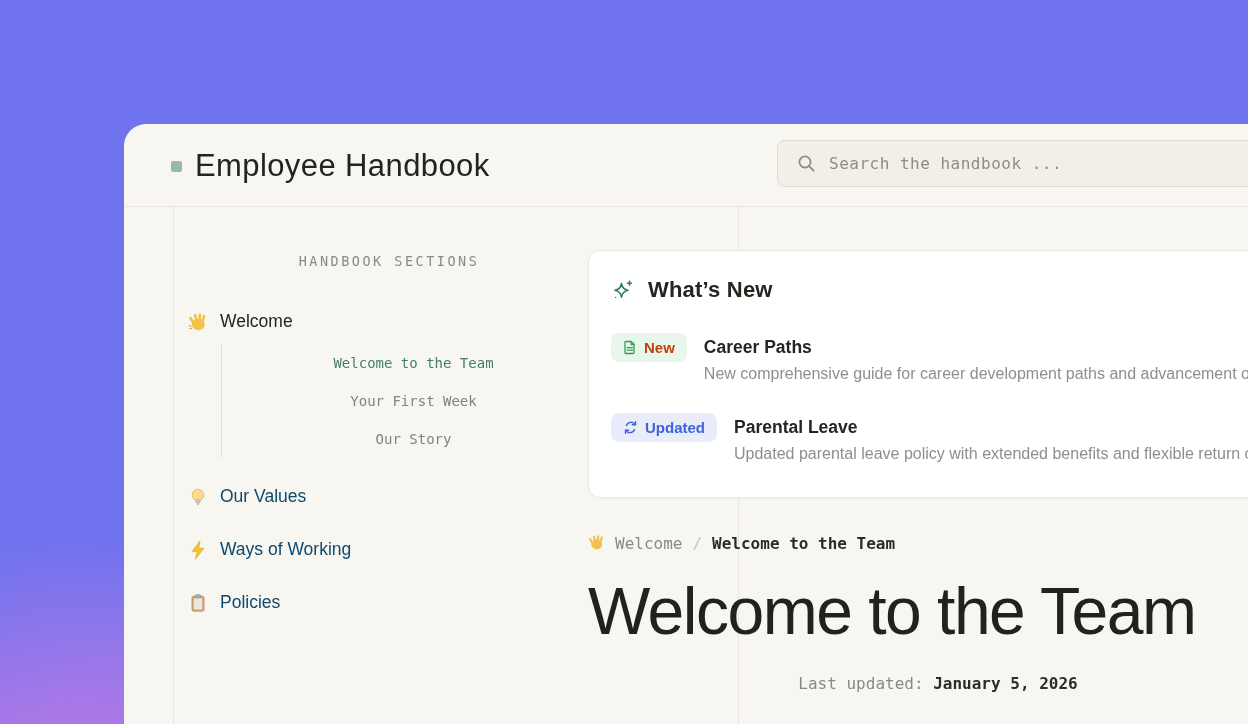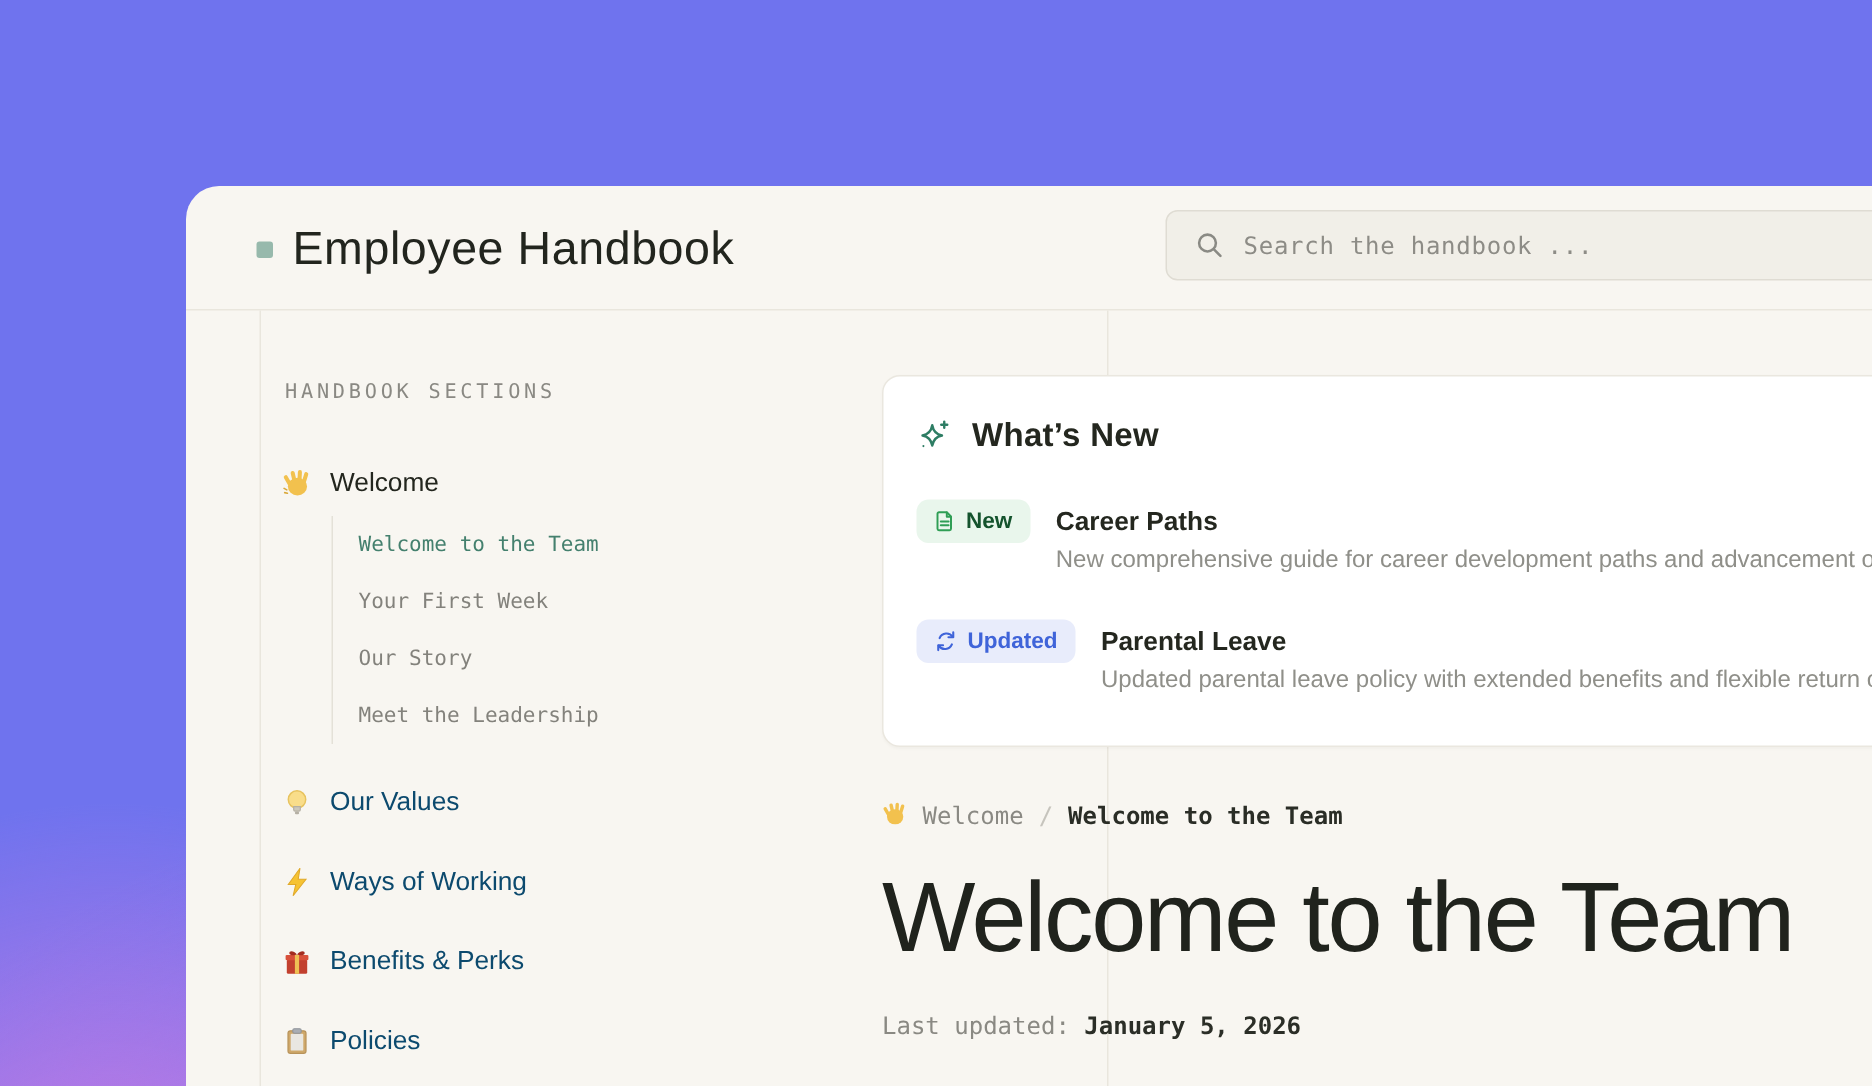--- a/index.html
+++ b/index.html
@@ -4,21 +4,21 @@
 <style>
   * { margin:0; padding:0; box-sizing:border-box; }
   html,body { width:1248px; height:724px; overflow:hidden; }
   body {
     font-family:"Liberation Sans", sans-serif;
     background:
       radial-gradient(560px 500px at 6% 114%, rgba(206,123,226,.95) 0%, rgba(206,123,226,0) 58%),
       radial-gradient(900px 700px at 30% 130%, rgba(168,125,230,.55) 0%, rgba(168,125,230,0) 60%),
       #6f73ee;
   }
-  .mono { font-family:"DejaVu Sans Mono", monospace; }
+  .mono { font-family:"DejaVu Sans Mono", monospace;text-align:center; }
 
   .window {
     position:absolute; left:124px; top:124px; width:1164px; height:664px;
     background:#f8f6f1; border-top-left-radius:22px;
   }
   
   .win-header { position:absolute; left:0; top:0; right:0; height:83px; border-bottom:1px solid #e9e6dd; }
   .brand { position:absolute; left:47px; top:0; height:83px; display:flex; align-items:center; gap:13px; }
   .logo-square { width:11px; height:11px; border-radius:2px; background:#97b9ac; margin-top:2px; }
   .brand-title { font-size:31px; font-weight:500; letter-spacing:.4px; color:#22251e; }
@@ -54,21 +54,21 @@
     border:1px solid #eae7df; border-radius:12px;
     padding:26px 24px 34px 22px; box-shadow:0 1px 2px rgba(30,30,20,.03);
   }
   .card-header { display:flex; align-items:center; gap:14px; }
   .card-title { font-size:22px; font-weight:700; color:#24271f; letter-spacing:.2px; }
   .news-row { display:flex; align-items:flex-start; gap:17px; margin-top:30px; }
   .badge {
     display:inline-flex; align-items:center; gap:7px; flex:none;
     height:29px; padding:0 12px; border-radius:8px; font-size:15px; font-weight:600;
   }
-  .badge.new { background:#e9f6ec; color:#14532d;justify-content:flex-end; }
+  .badge.new { background:#e9f6ec; color:#c2410c;justify-content:flex-end; }
   .badge.updated { background:#e8ecfb; color:#3f64d9; }
   .news-title { font-size:17.5px; font-weight:600; color:#24271f; line-height:22px; margin-top:3px; }
   .news-desc { font-size:16px; color:#8f8f89; margin-top:7px; white-space:nowrap; }
 
   .breadcrumb { display:flex; align-items:center; gap:10px; margin-top:36px; font-size:16px; color:#8a8983; }
   .breadcrumb .sep { color:#c6c4bd; }
   .breadcrumb .current { color:#2a2d26; font-weight:700; }
   .bc-icon { display:flex; margin-top:-2px; }
 
   .page-title {
@@ -122,21 +122,20 @@
               <line x1="1.8" y1="16.4" x2="3.6" y2="16.8"></line>
           </g>
         </svg>
       </span>
       <span class="section-label">Welcome</span>
     </div>
     <ul class="sub-list">
       <li class="sub-item mono active">Welcome to the Team</li>
       <li class="sub-item mono">Your First Week</li>
       <li class="sub-item mono">Our Story</li>
-      <li class="sub-item mono">Meet the Leadership</li>
     </ul>
 
     <div class="section-row" style="margin-top:26px;">
       <span class="icon">
         <svg width="20" height="20" viewBox="0 0 20 20">
           <circle cx="10" cy="8" r="5.8" fill="#f9dd8a" stroke="#e7c35f" stroke-width="1"></circle>
           <path d="M7.8 12.8 h4.4 v2 a1 1 0 0 1 -1 1 h-2.4 a1 1 0 0 1 -1 -1 z" fill="#cdc8bb" stroke="#b5b0a4" stroke-width=".8"></path>
           <rect x="8.6" y="16.2" width="2.8" height="1.6" rx=".8" fill="#b5b0a4"></rect>
         </svg>
       </span>
@@ -145,32 +144,20 @@
 
     <div class="section-row">
       <span class="icon">
         <svg width="18" height="20" viewBox="0 0 18 20">
           <polygon points="11,0.8 3.2,11.6 8.2,11.6 6.4,19.2 15,8.2 9.8,8.2" fill="#f6c333" stroke="#e0a92a" stroke-width=".7"></polygon>
         </svg>
       </span>
       <span class="section-label">Ways of Working</span>
     </div>
 
-    <div class="section-row">
-      <span class="icon">
-        <svg width="20" height="20" viewBox="0 0 20 20">
-          <rect x="3.2" y="8.6" width="13.6" height="9.6" rx="1" fill="#c2402e"></rect>
-          <rect x="2.4" y="5.6" width="15.2" height="3.6" rx=".8" fill="#d8503a"></rect>
-          <rect x="8.6" y="5.6" width="2.8" height="12.6" fill="#eec054"></rect>
-          <path d="M10 5.4 C7.5 2.2 4.6 3 4.9 4.6 C5.1 6 8 6 10 5.4 Z" fill="#a32d20"></path>
-          <path d="M10 5.4 C12.5 2.2 15.4 3 15.1 4.6 C14.9 6 12 6 10 5.4 Z" fill="#a32d20"></path>
-        </svg>
-      </span>
-      <span class="section-label">Benefits &amp; Perks</span>
-    </div>
 
     <div class="section-row">
       <span class="icon">
         <svg width="20" height="20" viewBox="0 0 20 20">
           <rect x="4" y="3.2" width="12" height="15" rx="1.6" fill="#cfa86a" stroke="#b8935a" stroke-width=".8"></rect>
           <rect x="5.8" y="5.2" width="8.4" height="11.2" rx=".6" fill="#e9e7e1"></rect>
           <rect x="7.2" y="1.8" width="5.6" height="3" rx="1" fill="#a9adb3" stroke="#8f9399" stroke-width=".7"></rect>
         </svg>
       </span>
       <span class="section-label">Policies</span>

